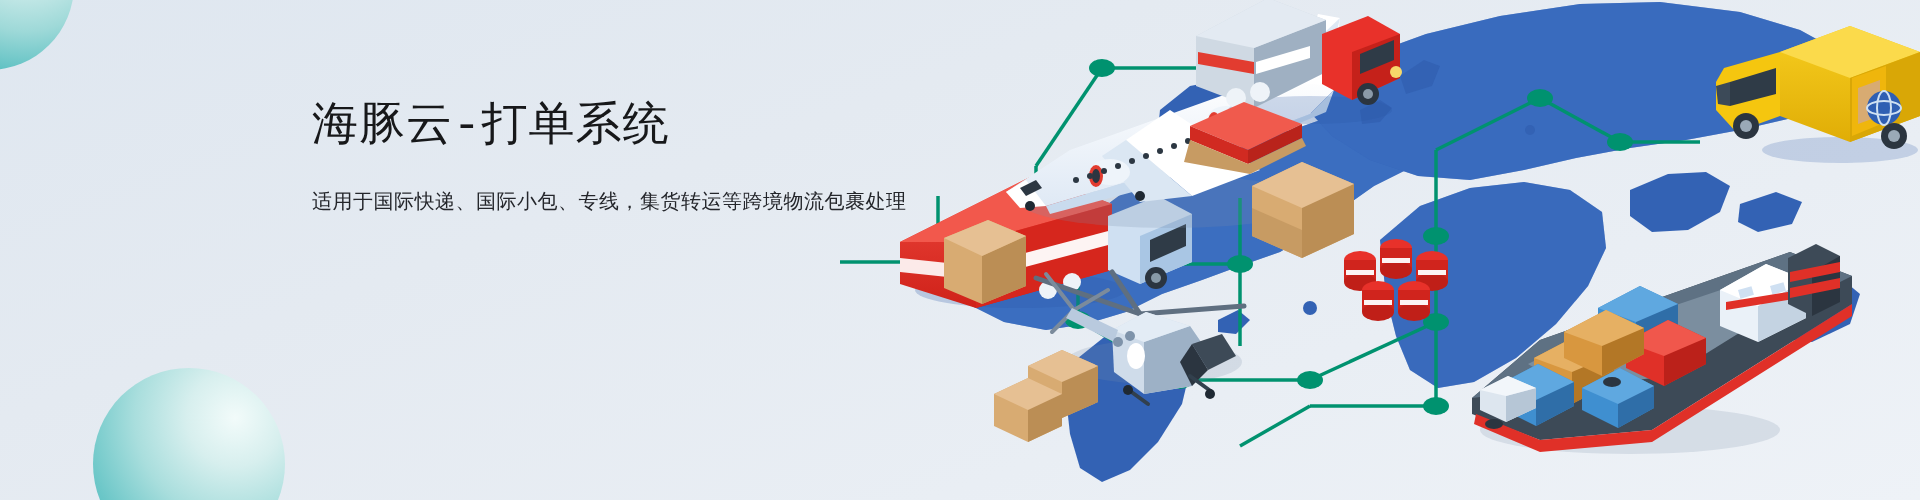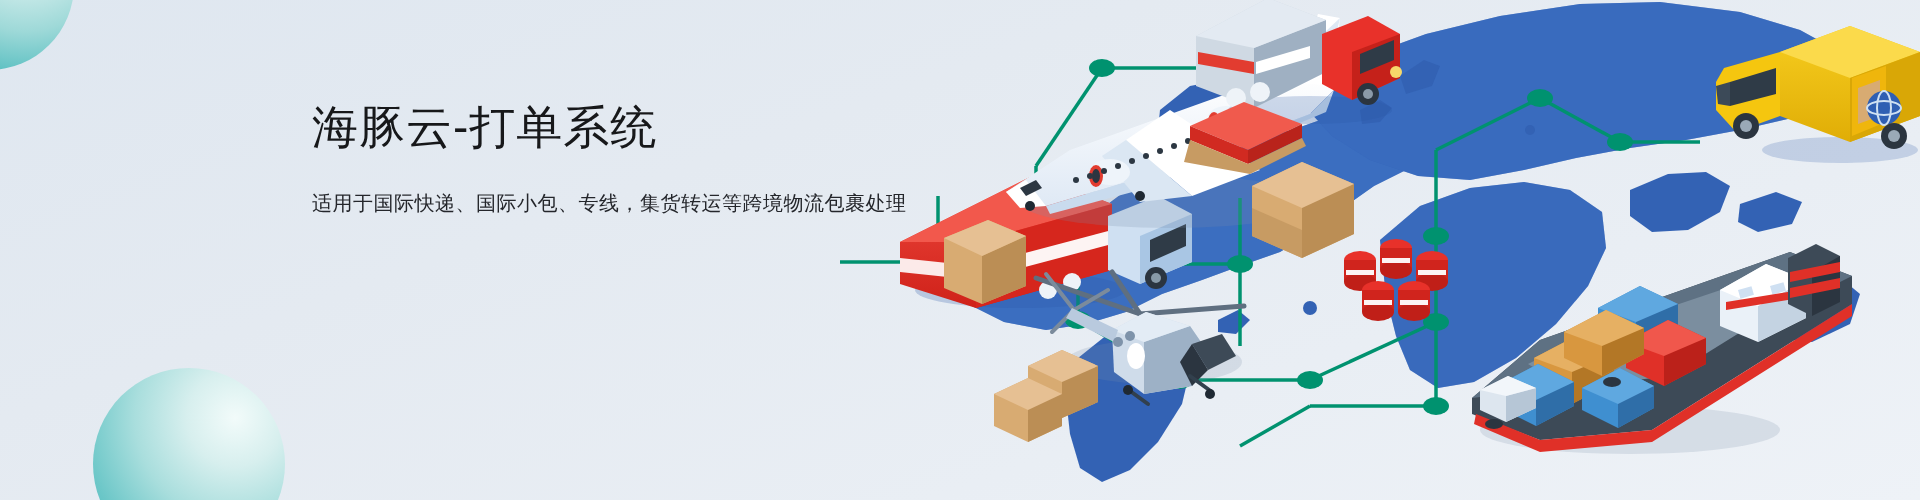--- a/index.html
+++ b/index.html
@@ -3,20 +3,21 @@
 <meta charset="utf-8">
 <style>
   html,body{margin:0;padding:0;}
   body{
     width:1920px;height:500px;overflow:hidden;
     font-family:"Liberation Sans","DejaVu Sans",sans-serif;
   }
   .banner{
     position:relative;width:1920px;height:500px;overflow:hidden;
     background:linear-gradient(160deg,#dfe7f0 0%,#e4eaf1 35%,#e9eef4 70%,#eef2f7 100%);
+    font-family:Liberation Mono, monospace;
   }
 
   
   .deco-circle{position:absolute;border-radius:50%;pointer-events:none;}
   .deco-tl{
     left:-96px;top:-100px;width:170px;height:170px;
     background:radial-gradient(circle at 72% 22%, #f0fbfa 0%, #cfeceb 26%, #9ed9d8 52%, #5cc0c2 76%, #37b2b4 100%);
   }
   .deco-bl{
     left:93px;top:368px;width:192px;height:192px;

